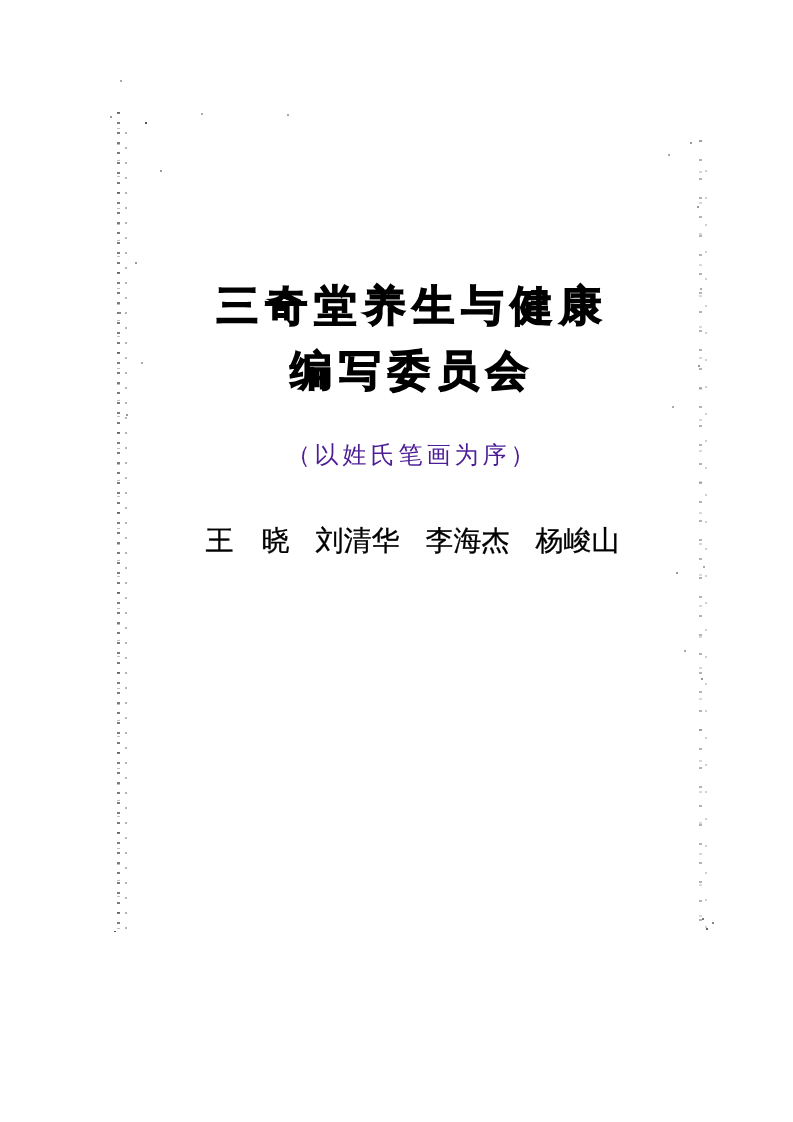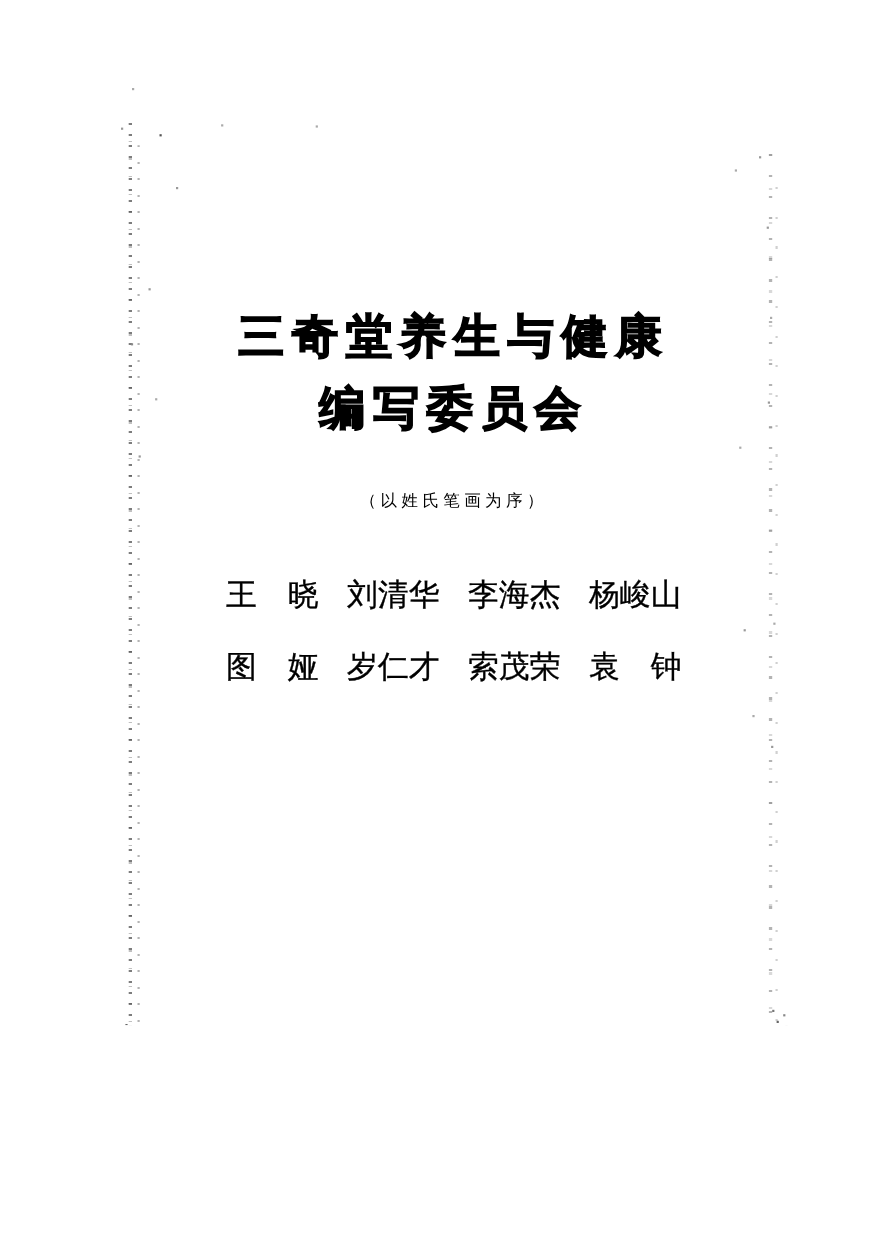--- a/index.html
+++ b/index.html
@@ -24,25 +24,25 @@
     line-height:46px;
     font-weight:700;
     letter-spacing:7px;
     -webkit-text-stroke:1.4px #000;
   }
   .title-1{top:283px;}
   .title-2{top:348px;}
   .note{
     top:442px;
     font-family:"DejaVu Serif","DejaVu Sans",serif;
-    font-size:15px;
+    font-size:24px;
     line-height:26px;
     font-weight:400;
     letter-spacing:4px;
-    color:#000000;
+    color:#4c1d95;
   }
   .names{
     position:absolute;
     left:115px;width:595px;
     display:flex;
     justify-content:center;
     gap:24px;
   }
   .names-row-1{top:524px;}
   .names-row-2{top:589px;}
@@ -133,26 +133,20 @@
 
   <div class="page-block note">（以姓氏笔画为序）</div>
 
   <div class="names names-row-1">
     <span class="name-cell">王　晓</span>
     <span class="name-cell">刘清华</span>
     <span class="name-cell">李海杰</span>
     <span class="name-cell">杨峻山</span>
   </div>
 
-  <div class="names names-row-2">
-    <span class="name-cell">图　娅</span>
-    <span class="name-cell">岁仁才</span>
-    <span class="name-cell">索茂荣</span>
-    <span class="name-cell">袁　钟</span>
-  </div>
 
 
   <div class="noise noise-left"></div>
   <div class="noise noise-left-2"></div>
   <div class="noise noise-right"></div>
   <div class="noise noise-right-2"></div>
   <div class="noise noise-bottom"></div>
   <div class="noise noise-bottom-2"></div>
   <div class="noise speck cluster-bl"></div>
   <div class="noise speck cluster-br"></div>

